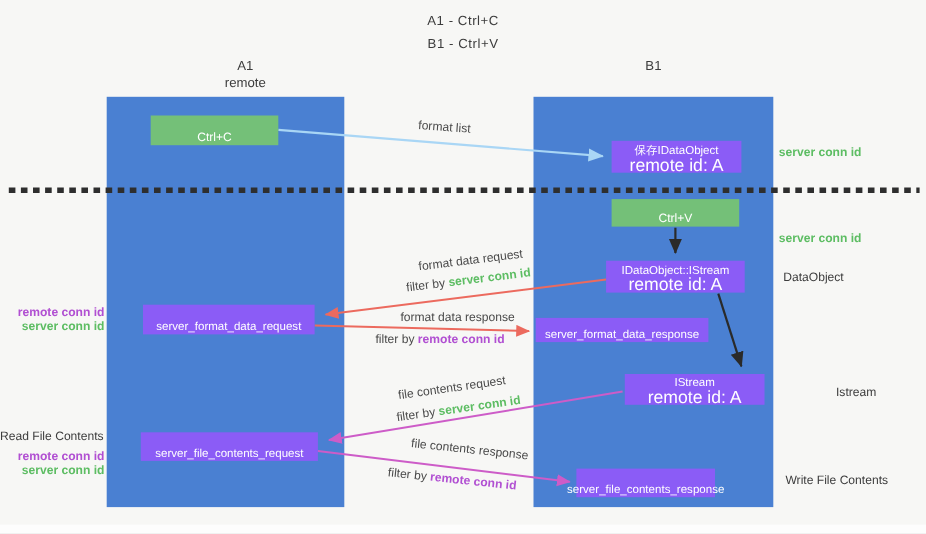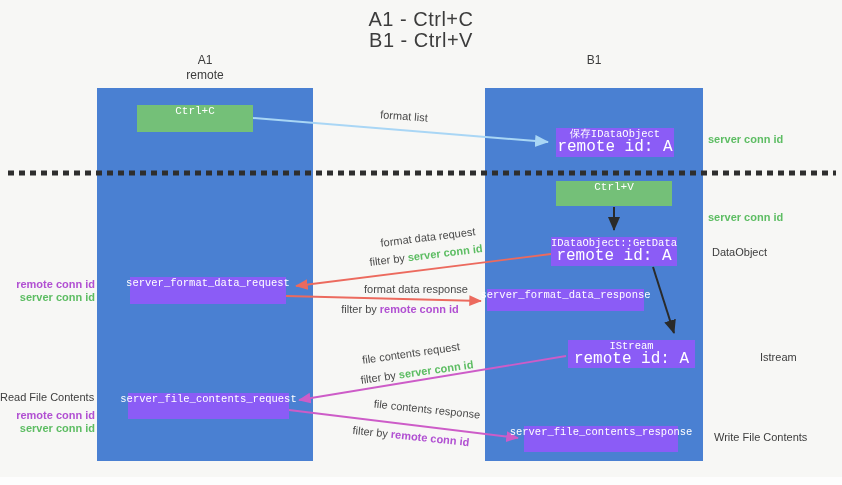--- a/index.html
+++ b/index.html
@@ -7,31 +7,31 @@
     position:relative;width:842px;height:485px;overflow:hidden;
     background:#f7f7f5;
     font-family:"Liberation Sans","DejaVu Sans",sans-serif;
     color:#3d3d3d;
   }
   
   .col{position:absolute;top:88px;height:373px;background:#4a80d2;}
   
   .title{
     position:absolute;top:9px;left:0;width:842px;text-align:center;
-    font-size:20px;line-height:21px;color:#3c3c3c;letter-spacing:0.5px;
+    font-size:12px;line-height:21px;color:#3c3c3c;letter-spacing:0.5px;
   }
   .col-header{
     position:absolute;top:53px;text-align:center;
     font-size:12px;line-height:15px;color:#3c3c3c;
   }
   
   .node{
     position:absolute;display:flex;flex-direction:column;
-    align-items:center;justify-content:flex-start;
-    color:#ffffff;font-size:11px;line-height:13px;text-align:center;font-family:Liberation Mono, monospace;
+    align-items:center;justify-content:flex-end;
+    color:#ffffff;font-size:11px;line-height:13px;text-align:center;
   }
   .node.green{background:#74c078;}
   .node.orange{background:#8b5cf6;}
   .node .l2{font-size:16px;}
   .node.small-text{font-size:10.5px;}
   
   .edge-label{
     position:absolute;text-align:center;font-size:11px;line-height:13px;
     color:#4a4a4a;white-space:nowrap;
   }
@@ -58,21 +58,21 @@
 
 <div id="stage">
 
   <div class="bottom-strip"></div>
 
   <div class="title">
     <div>A1 - Ctrl+C</div>
     <div>B1 - Ctrl+V</div>
   </div>
 
-  <div class="col-header" style="left:97px;width:216px;">
+  <div class="col-header" style="left:115px;width:216px;">
     <div>A1</div>
     <div>remote</div>
   </div>
   <div class="col-header" style="left:485px;width:218px;">
     <div>B1</div>
   </div>
 
   <div class="col" style="left:97px;width:216px;"></div>
   <div class="col" style="left:485px;width:218px;"></div>
 
@@ -116,42 +116,42 @@
   <div class="node orange small-text" style="left:556px;top:128px;width:118px;height:29px;">
     <div>保存IDataObject</div>
     <div class="l2">remote id: A</div>
   </div>
 
   <div class="node green" style="left:556px;top:181px;width:116px;height:25px;">
     <div>Ctrl+V</div>
   </div>
 
   <div class="node orange small-text" style="left:551px;top:237px;width:126px;height:29px;">
-    <div>IDataObject::GetData</div>
+    <div>IDataObject::IStream</div>
     <div class="l2">remote id: A</div>
   </div>
 
   <div class="node orange small-text" style="left:568px;top:340px;width:127px;height:28px;">
     <div>IStream</div>
     <div class="l2">remote id: A</div>
   </div>
 
   <div class="node orange small-text" style="left:130px;top:277px;width:156px;height:27px;">
     <div>server_format_data_request</div>
   </div>
 
   <div class="node orange small-text" style="left:487px;top:289px;width:157px;height:22px;">
     <div>server_format_data_response</div>
   </div>
 
   <div class="node orange small-text" style="left:128px;top:393px;width:161px;height:26px;">
     <div>server_file_contents_request</div>
   </div>
 
-  <div class="node orange small-text" style="left:524px;top:426px;width:154px;height:26px;">
+  <div class="node orange small-text" style="left:524px;top:426px;width:126px;height:26px;">
     <div>server_file_contents_response</div>
   </div>
 
   <div class="edge-label rot-dn4" style="left:354px;top:110px;width:100px;">format list</div>
 
   <div class="edge-label rot-up7" style="left:368px;top:231px;width:120px;">format data request</div>
 
   <div class="edge-label rot-up7" style="left:356px;top:249px;width:140px;"><span>filter by</span> <span class="green-text">server conn id</span></div>
 
   <div class="edge-label" style="left:346px;top:283px;width:140px;text-align:center;">format data response</div>

